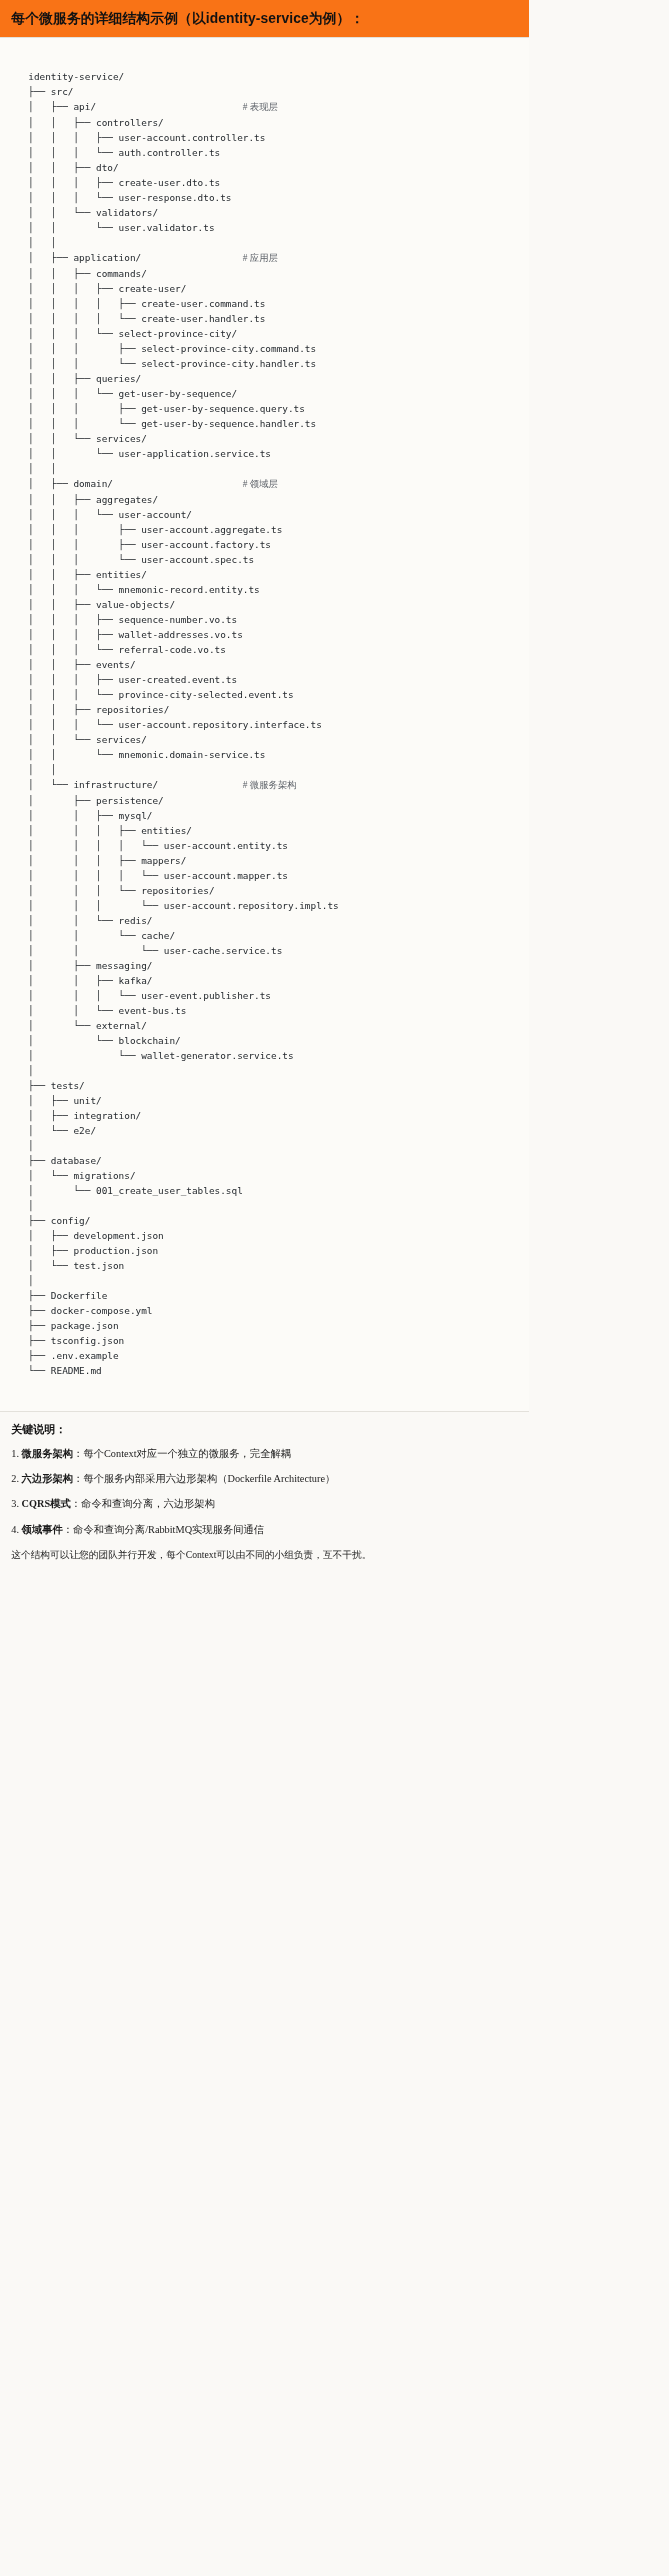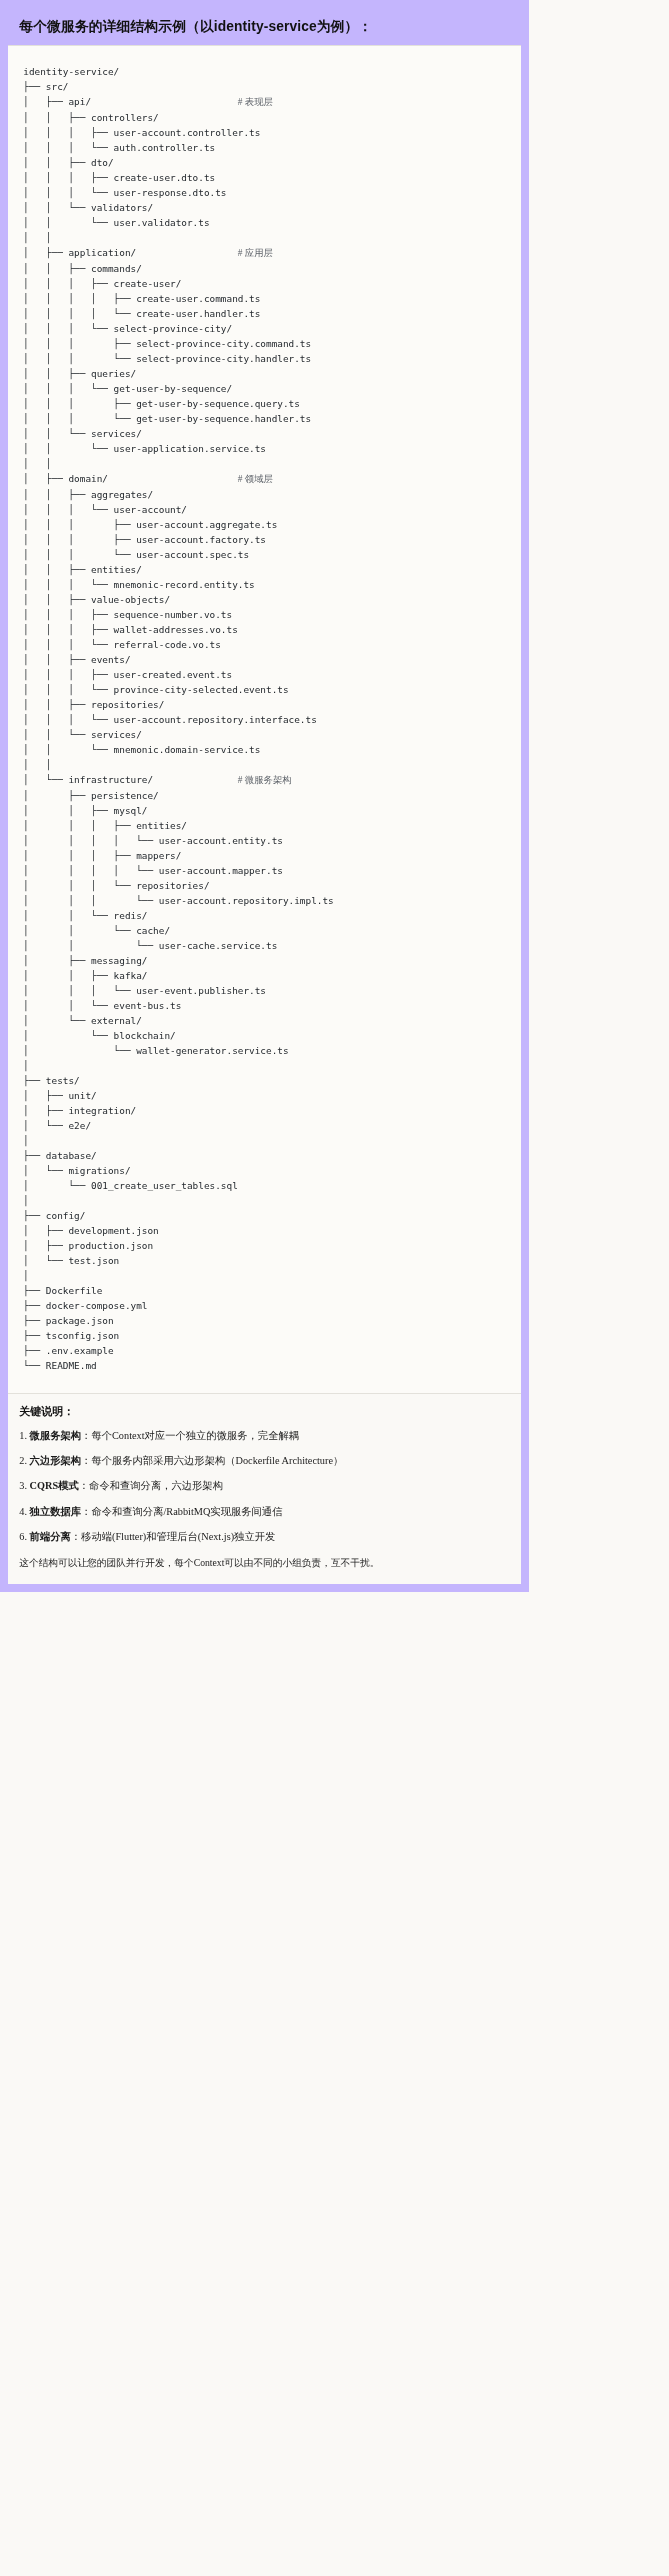--- a/index.html
+++ b/index.html
@@ -10,22 +10,22 @@
   }
   body {
     width: 669px;
     font-family: "Liberation Serif", "DejaVu Serif", serif;
     color: #1b1b1b;
     -webkit-font-smoothing: antialiased;
   }
   .page {
     width: 529px;
     box-sizing: border-box;
-    background: #c4b5fd;
-    padding: 8px;
+    background: #f97316;
+    padding: 0;
   }
 
   
   .doc-heading {
     font-family: "Liberation Sans", "DejaVu Sans", sans-serif;
     font-weight: bold;
     font-size: 13.8px;
     line-height: 1.35;
     color: #121212;
     padding: 10px 11.3px 8.8px 11.3px;
@@ -40,21 +40,21 @@
     margin: 0;
   }
 
   
   .tree-block {
     background: #fcfbf8;
     padding: 13.8px 11.3px 16.3px 11.3px;
     margin: 0;
   }
   pre.tree {
-    margin: 4px;
+    margin: 17px;
     font-family: "DejaVu Sans Mono", "Liberation Mono", monospace;
     font-size: 9.4px;
     line-height: 15px;
     color: #24292e;
     white-space: pre;
     letter-spacing: 0px;
     tab-size: 4;
   }
   pre.tree .cmt {
     color: #5a5f66;
@@ -200,21 +200,20 @@
 
   <hr class="rule">
 
   <div class="notes">
     <div class="notes-title">关键说明：</div>
 
     <ol class="note-list" id="note-list">
         <li><span class="num">1. </span><span class="term">微服务架构</span><span>：</span><span>每个Context对应一个独立的微服务，完全解耦</span></li>
         <li><span class="num">2. </span><span class="term">六边形架构</span><span>：</span><span>每个服务内部采用六边形架构（Dockerfile Architecture）</span></li>
         <li><span class="num">3. </span><span class="term">CQRS模式</span><span>：</span><span>命令和查询分离，六边形架构</span></li>
-        <li><span class="num">4. </span><span class="term">独立数据库</span><span>：</span><span>命令和查询分离/RabbitMQ实现服务间通信</span></li>
-        <li><span class="num">6. </span><span class="term">前端分离</span><span>：</span><span>移动端(Flutter)和管理后台(Next.js)独立开发</span></li>
+        <li><span class="num">4. </span><span class="term">领域事件</span><span>：</span><span>命令和查询分离/RabbitMQ实现服务间通信</span></li>
       </ol>
 
     <p class="closing">这个结构可以让您的团队并行开发，每个Context可以由不同的小组负责，互不干扰。</p>
   </div>
 
 </div>
 
 
 </body></html>

